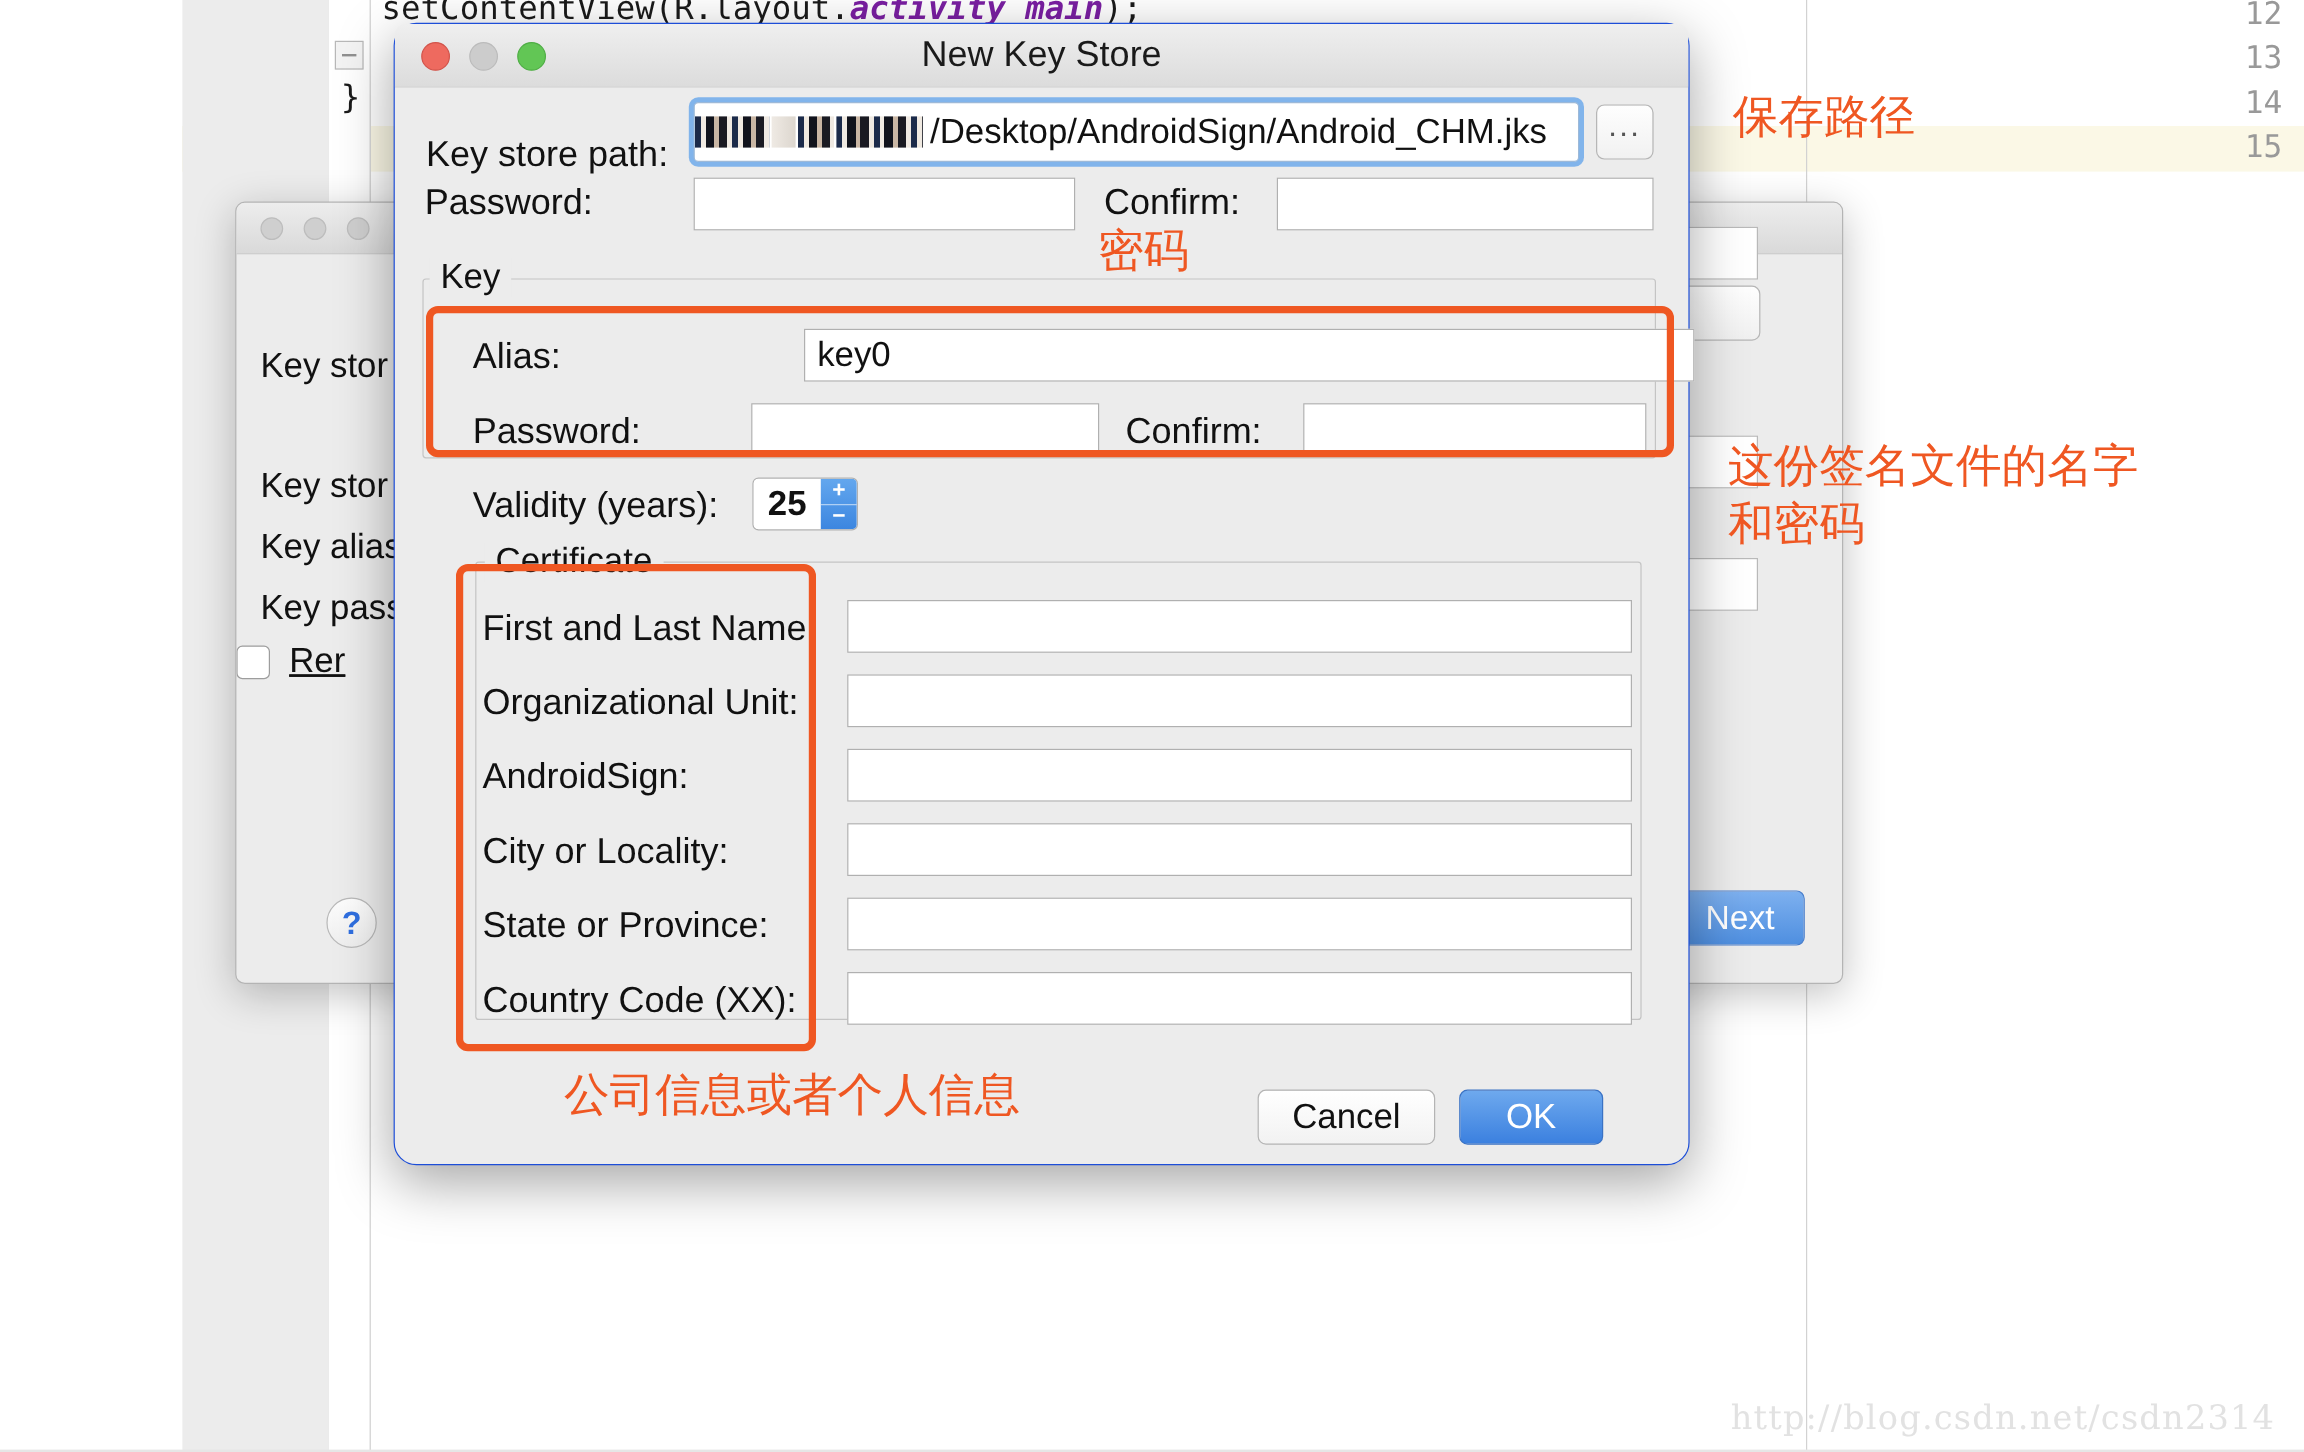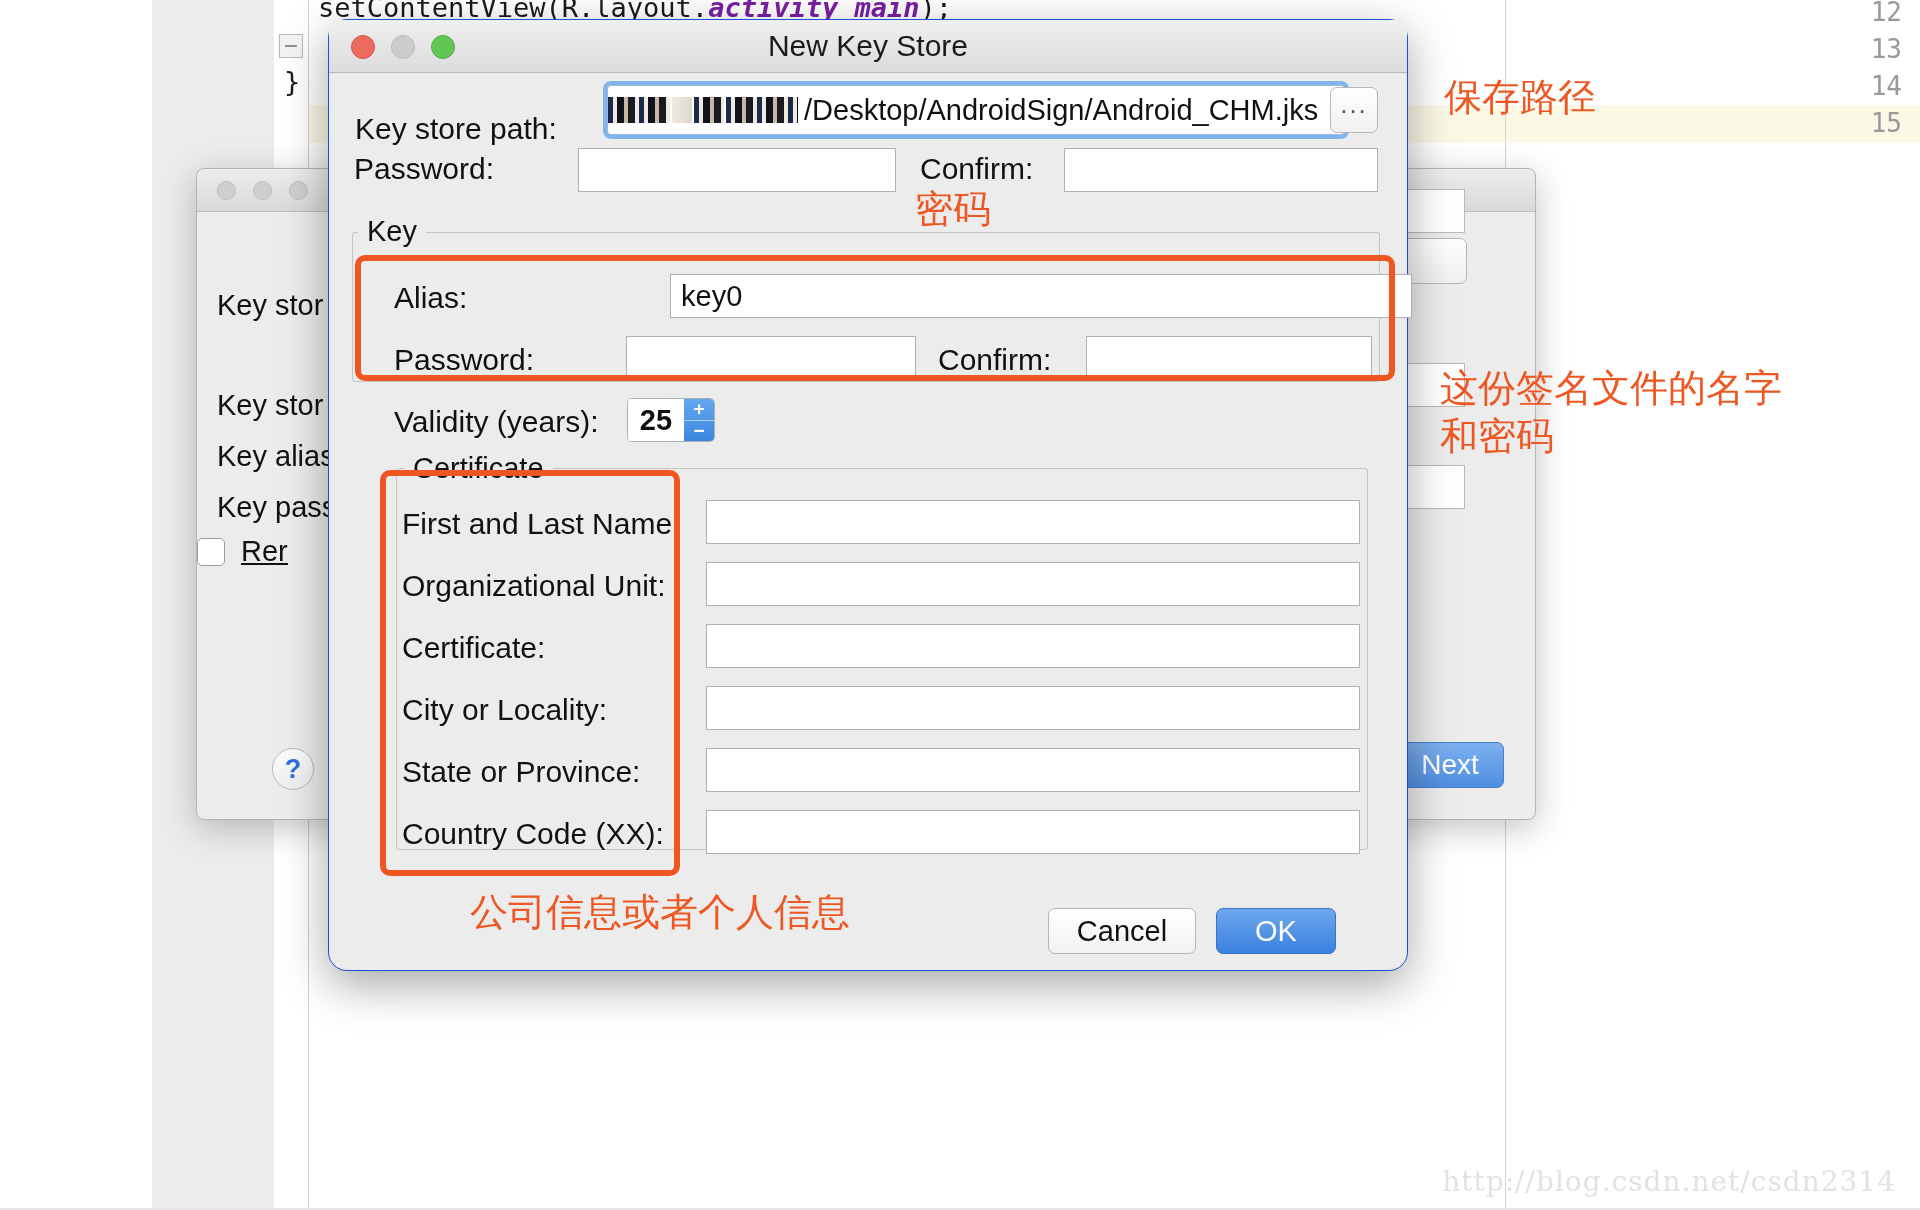--- a/index.html
+++ b/index.html
@@ -471,21 +471,21 @@
     <div class="modal-titlebar">
       <span class="tl-dot tl-red"></span>
       <span class="tl-dot tl-amber"></span>
       <span class="tl-dot tl-green"></span>
       <div class="modal-title">New Key Store</div>
     </div>
 
     <div class="m-label" style="left:26px; top:92px;">Key store path:</div>
   </div>
 
-  <div class="path-wrap" style="left:578px; top:85px;margin-left:29px;">
+  <div class="path-wrap" style="left:578px; top:85px;">
     <span class="redact r1"></span>
     <span class="redact r2"></span>
     <span class="redact r3"></span>
     <span class="redact r4"></span>
     <span class="path-text">/Desktop/AndroidSign/Android_CHM.jks</span>
   </div>
 
   <div class="dots-btn">...</div>
 
   <div class="m-label" style="left:354px; top:152px;">Password:</div>
@@ -515,21 +515,21 @@
 
   <div class="group" style="left:396px; top:468px; width:972px; height:382px;"></div>
   <div class="group-legend" style="left:404px; top:452px;">Certificate</div>
 
   <div class="m-label" style="left:402px; top:507px;">First and Last Name:</div>
   <div class="m-input" style="left:706px; top:500px; width:654px; height:44px;"></div>
 
   <div class="m-label" style="left:402px; top:569px;">Organizational Unit:</div>
   <div class="m-input" style="left:706px; top:562px; width:654px; height:44px;"></div>
 
-  <div class="m-label" style="left:402px; top:631px;">Certificate:</div>
+  <div class="m-label" style="left:402px; top:631px;">AndroidSign:</div>
   <div class="m-input" style="left:706px; top:624px; width:654px; height:44px;"></div>
 
   <div class="m-label" style="left:402px; top:693px;">City or Locality:</div>
   <div class="m-input" style="left:706px; top:686px; width:654px; height:44px;"></div>
 
   <div class="m-label" style="left:402px; top:755px;">State or Province:</div>
   <div class="m-input" style="left:706px; top:748px; width:654px; height:44px;"></div>
 
   <div class="m-label" style="left:402px; top:817px;">Country Code (XX):</div>
   <div class="m-input" style="left:706px; top:810px; width:654px; height:44px;"></div>

